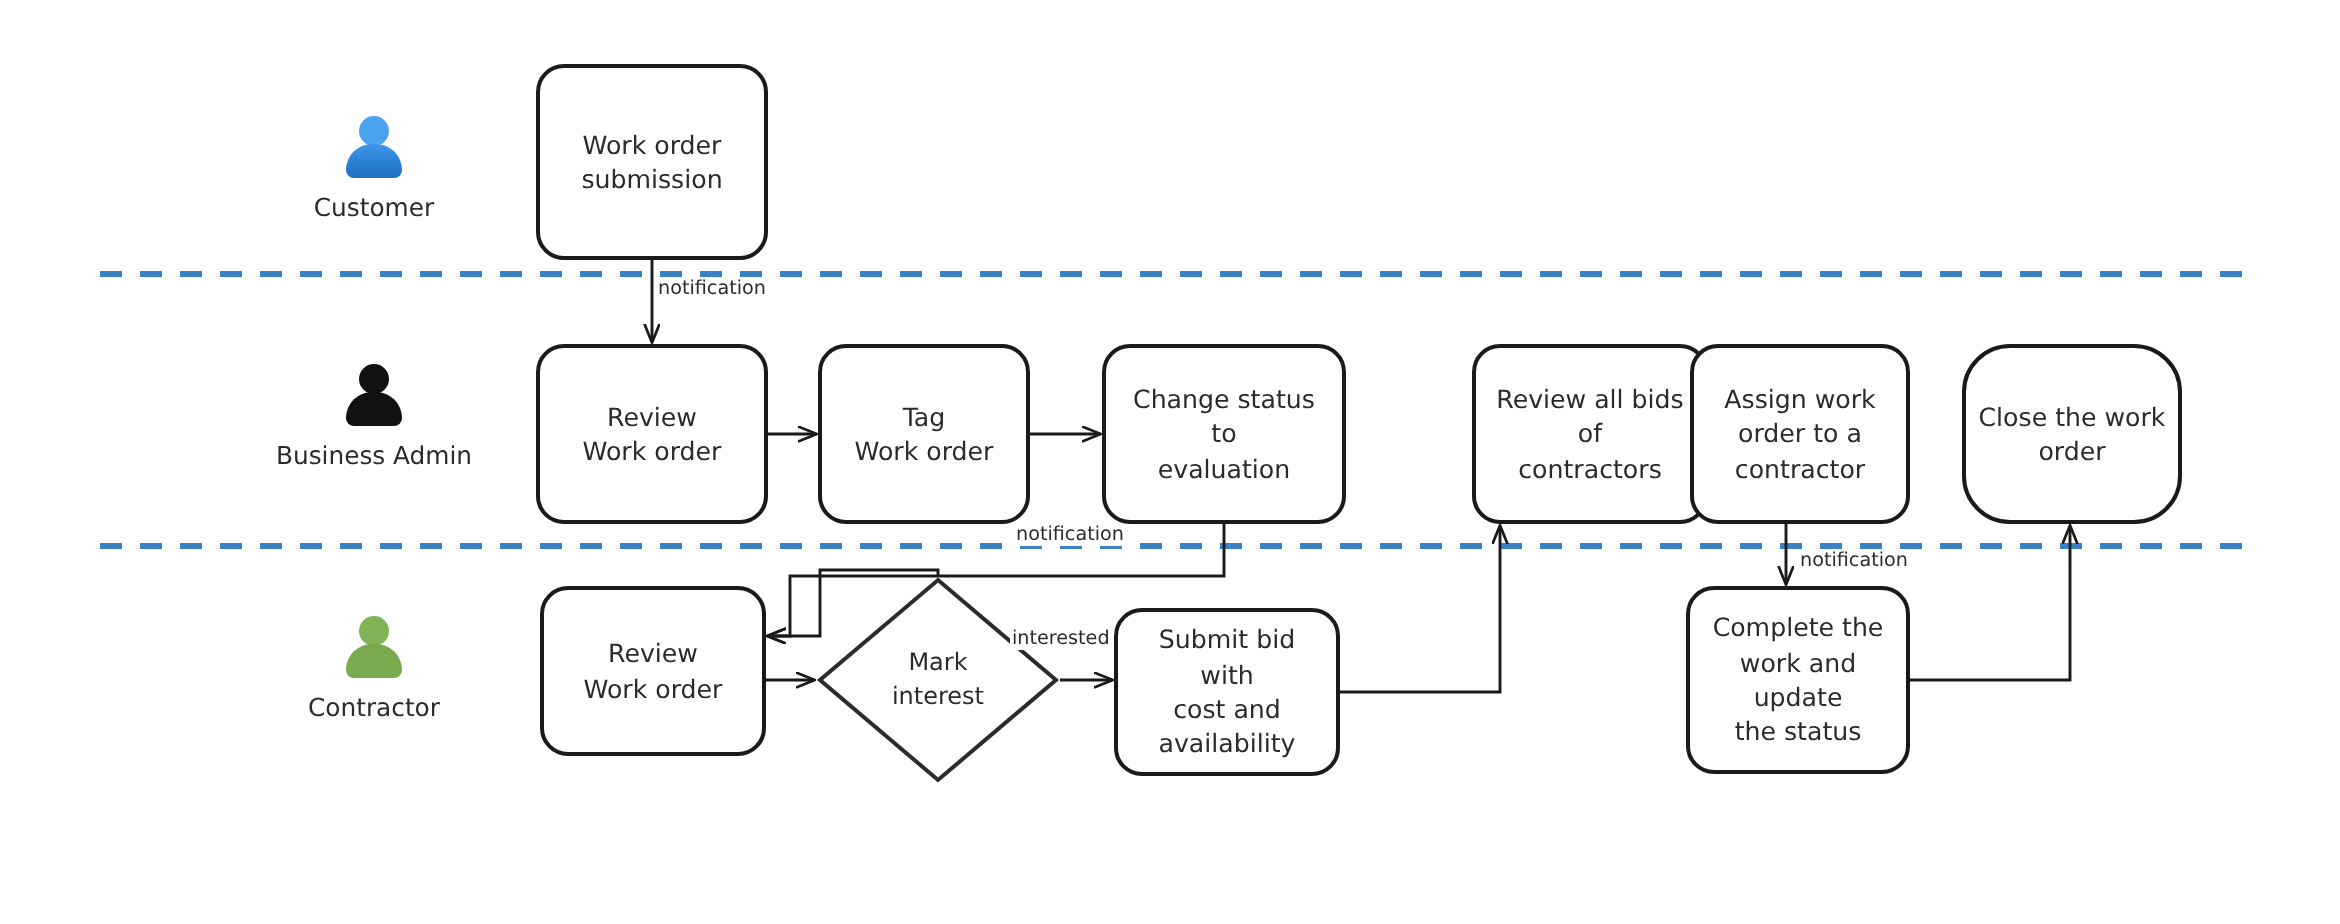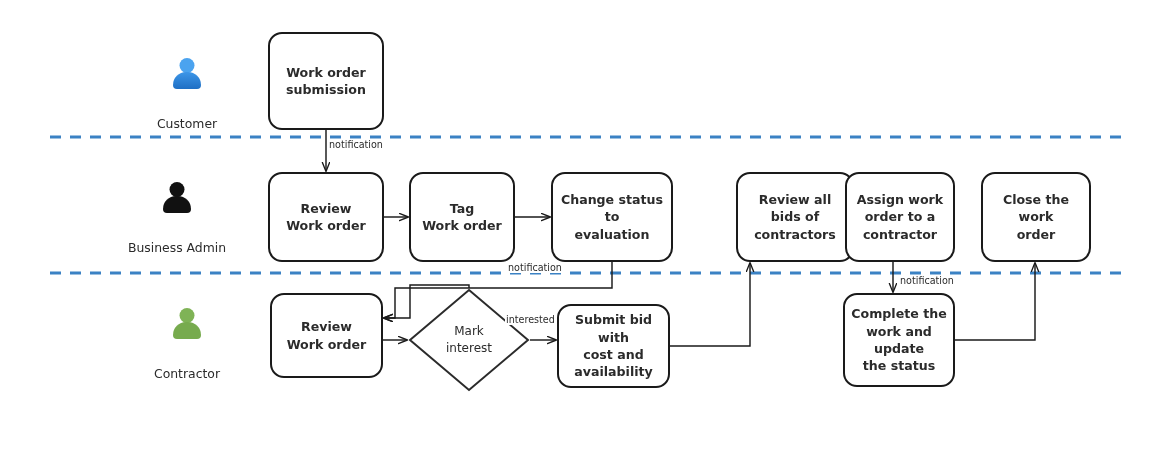--- a/index.html
+++ b/index.html
@@ -30,21 +30,20 @@
     background: #ffffff;
     display: flex;
     align-items: center;
     justify-content: center;
     text-align: center;
     color: #2b2b2b;
     font-size: 12.6px;
     line-height: 1.38;
     padding: 16px 6px;
     white-space: pre-line;
-    font-weight: bold;
   }
   .diamond-wrap {
     position: absolute;
   }
   .diamond-label {
     position: absolute;
     left: 0; top: 0;
     width: 100%;
     height: 100%;
     display: flex;
@@ -54,21 +53,20 @@
     color: #2b2b2b;
     font-size: 12px;
     line-height: 1.38;
     white-space: pre-line;
   }
   .actor {
     position: absolute;
     display: flex;
     flex-direction: column;
     align-items: center;
-    gap: 20px;
   }
   .actor-icon {
     position: relative;
     width: 34px;
     height: 34px;
   }
   .actor-icon .head {
     position: absolute;
     left: 50%;
     top: 0;
@@ -144,21 +142,21 @@
   </svg>
 
   <div class="actor" style="left:152px; top:58px; width:70px;">
     <div class="actor-icon">
       <div class="head" style="background:#4ba3ef;"></div>
       <div class="body" style="background:linear-gradient(180deg,#3d96e8 0%,#1f6fc4 100%);"></div>
     </div>
     <div class="actor-name">Customer</div>
   </div>
 
-  <div class="actor" style="left:137px; top:182px; width:80px;align-items:center;">
+  <div class="actor" style="left:147px; top:182px; width:80px;align-items:center;">
     <div class="actor-icon">
       <div class="head" style="background:#111111;"></div>
       <div class="body" style="background:#111111;"></div>
     </div>
     <div class="actor-name">Business Admin</div>
   </div>
 
   <div class="actor" style="left:152px; top:308px; width:70px;">
     <div class="actor-icon">
       <div class="head" style="background:#7fb356;"></div>
@@ -179,21 +177,21 @@
   <div class="node" style="left:551px; top:172px; width:122px; height:90px;">Change status to
 evaluation</div>
 
   <div class="node" style="left:736px; top:172px; width:118px; height:90px;">Review all bids of
 contractors</div>
 
   <div class="node" style="left:845px; top:172px; width:110px; height:90px;">Assign work
 order to a
 contractor</div>
 
-  <div class="node" style="left:981px; top:172px; width:110px; height:90px;">Close the work
+  <div class="node" style="left:981px; top:172px; width:110px; height:90px;border-radius:24px;">Close the work
 order</div>
 
   <div class="node" style="left:270px; top:293px; width:113px; height:85px;">Review
 Work order</div>
 
   <div class="diamond-wrap" style="left:408px; top:288px; width:122px; height:104px;">
     <svg width="122" height="104" viewBox="0 0 122 104">
       <polygon points="61,2 120,52 61,102 2,52" fill="#ffffff" stroke="#2b2b2b" stroke-width="2"></polygon>
     </svg>
     <div class="diamond-label">Mark

